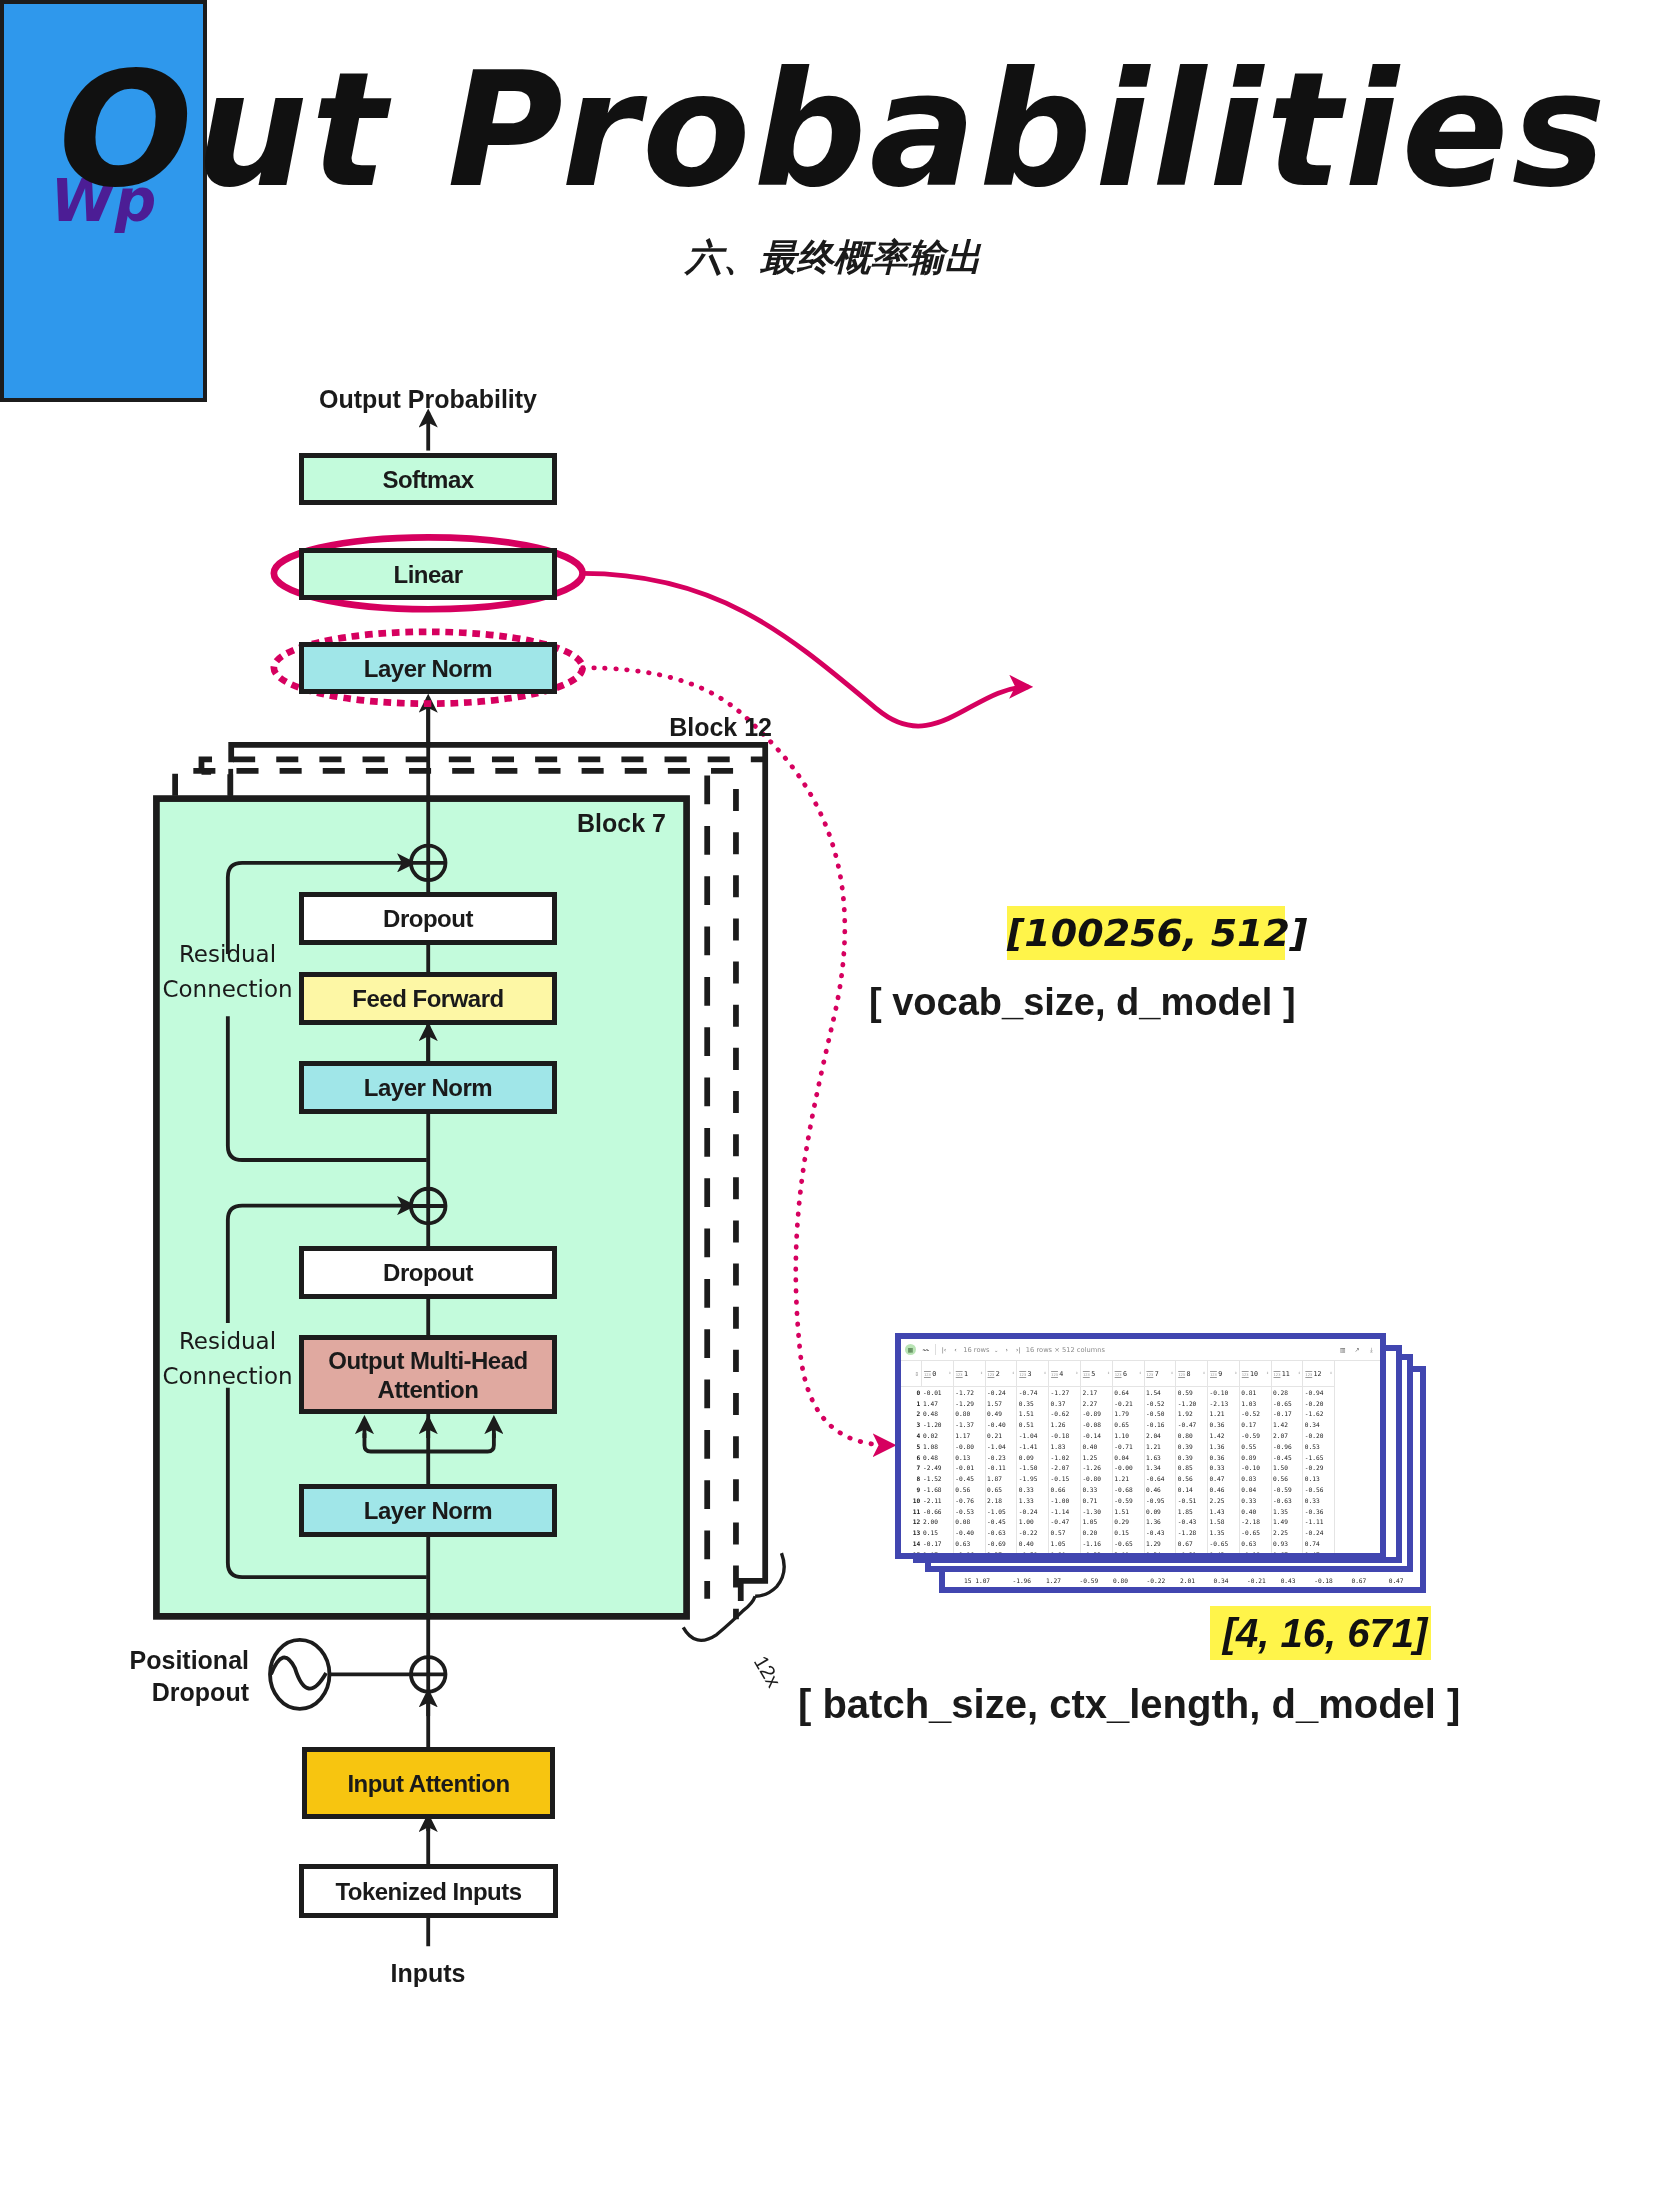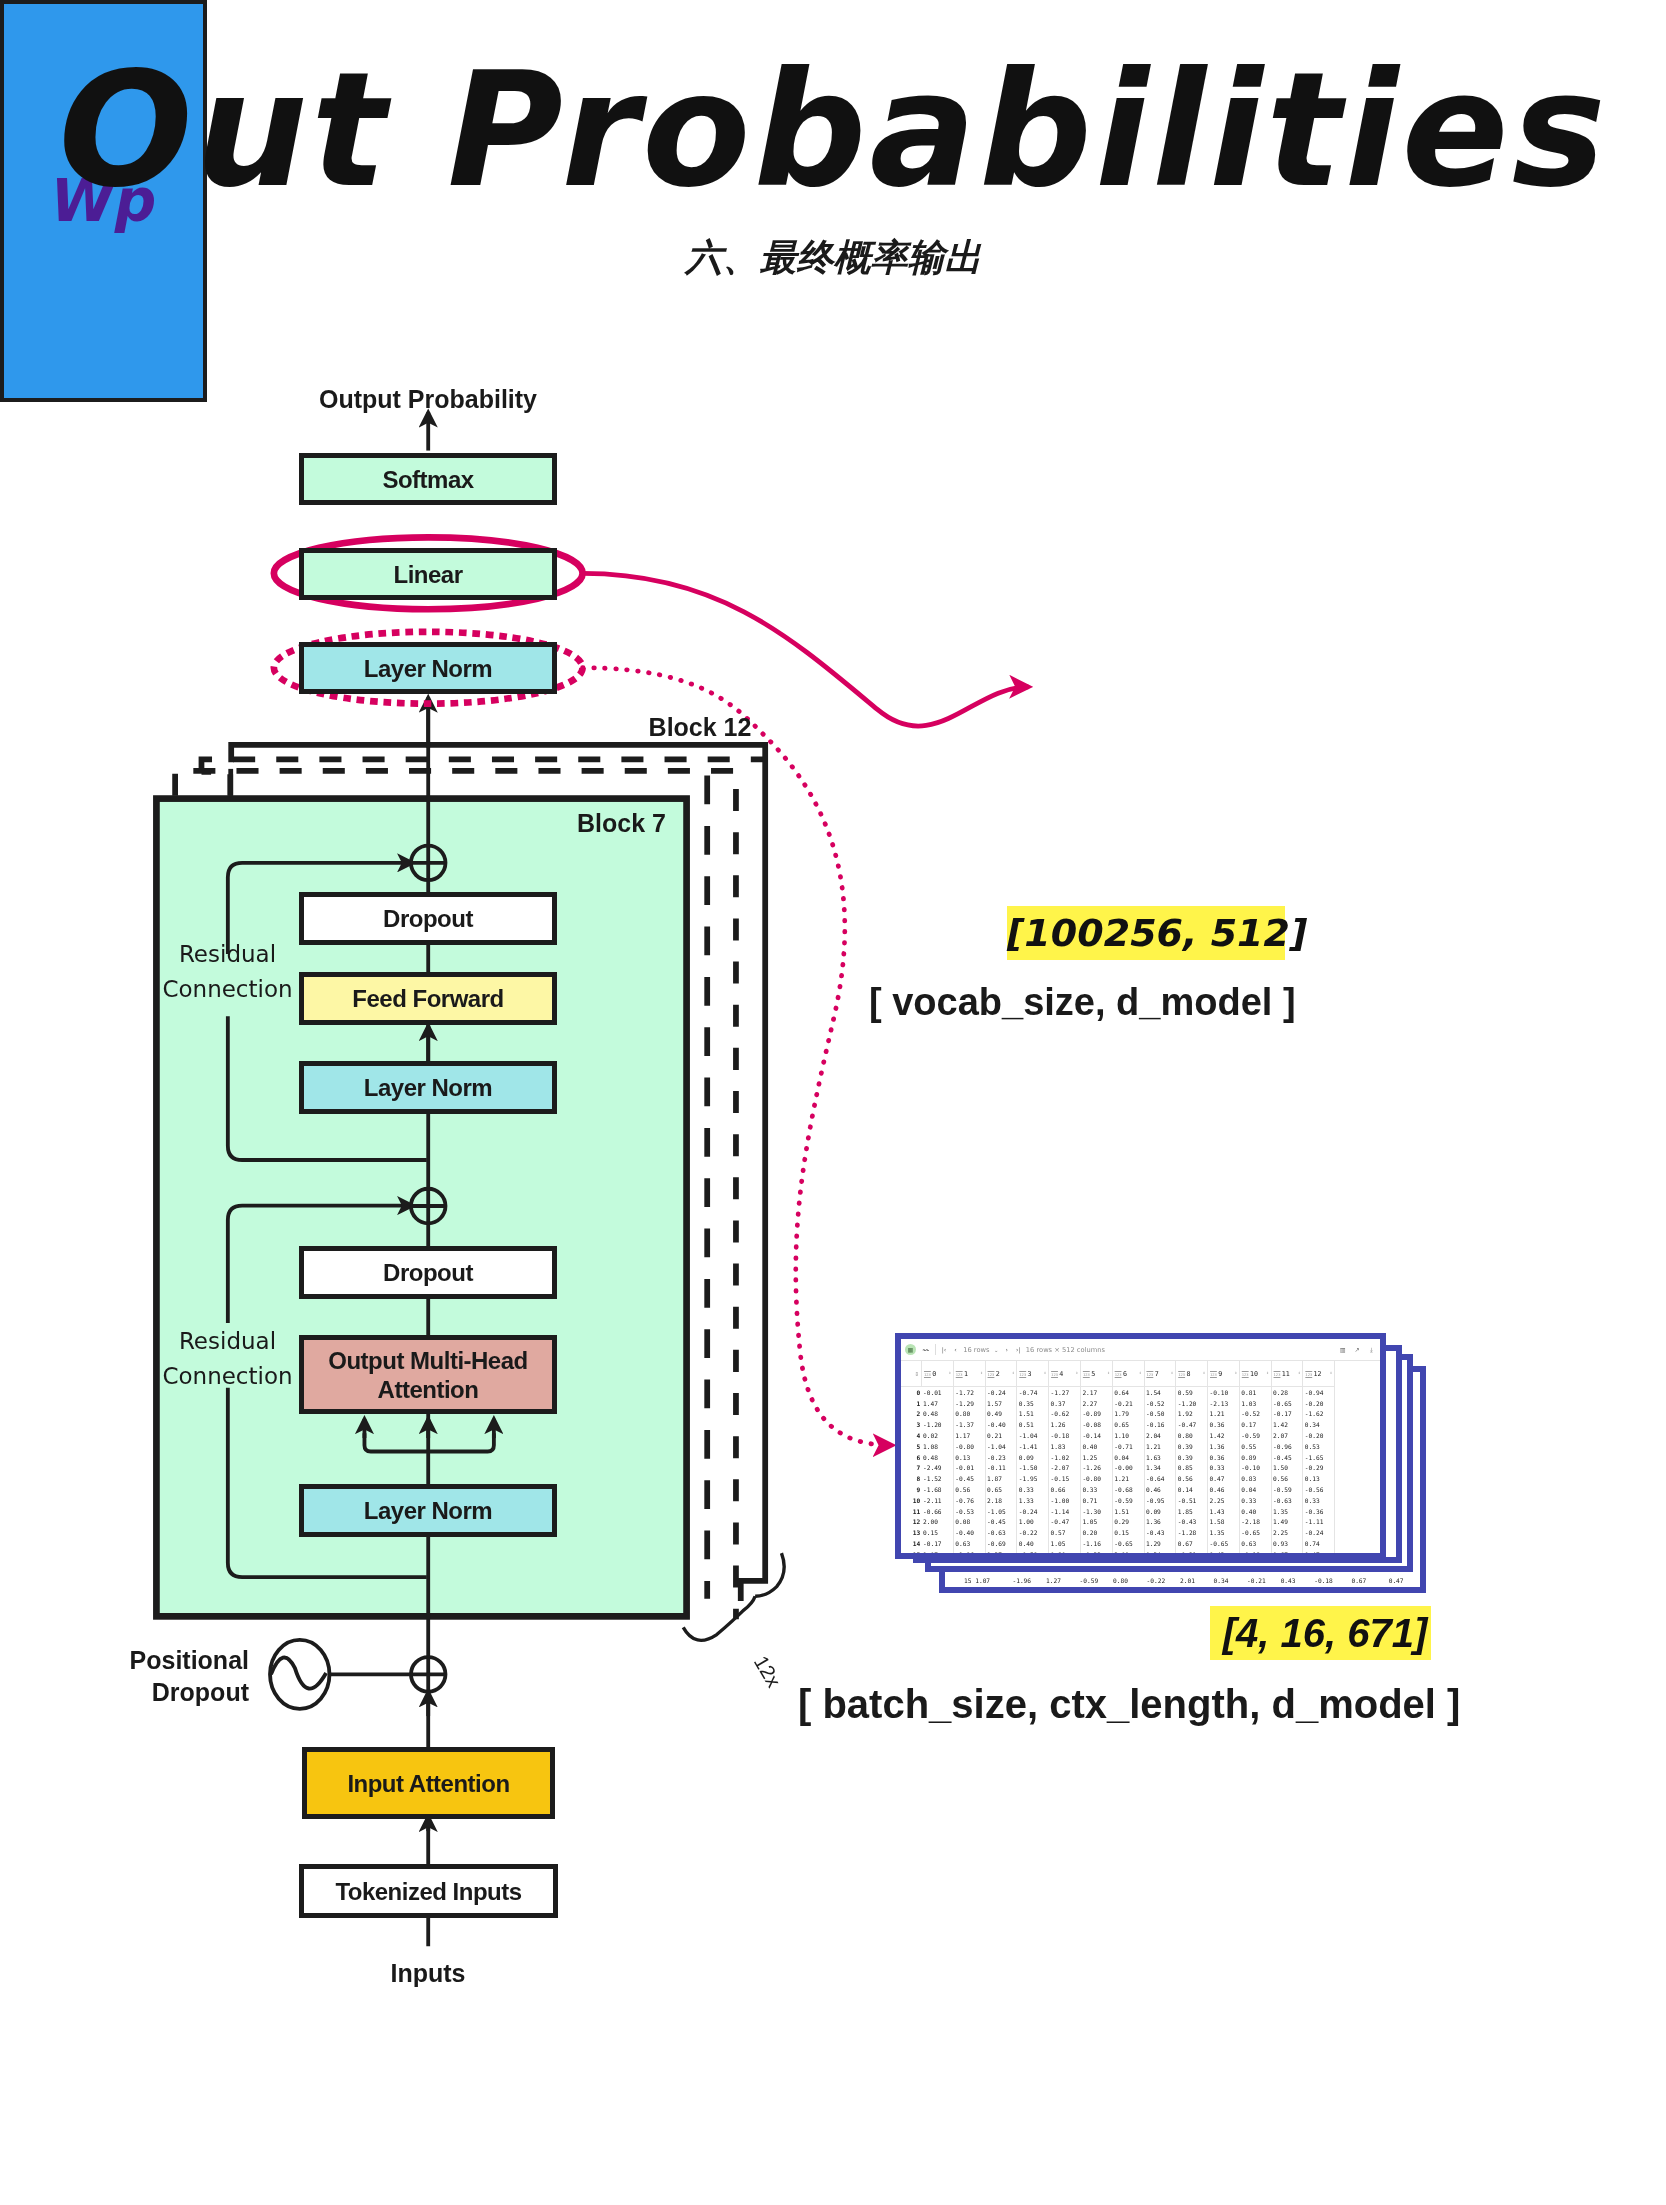--- a/index.html
+++ b/index.html
@@ -109,21 +109,21 @@
   <path d="M1215 1196 C1500 1196 1650 1330 1830 1480 C1950 1580 2030 1432 2145 1433" fill="none" stroke="#d6005f" stroke-width="10" marker-end="url(#ahm)"></path>
 
   <path d="M1215 1393 C1470 1393 1540 1480 1600 1540 C1760 1700 1790 1900 1740 2120 C1680 2380 1640 2560 1670 2830 C1690 2990 1780 3015 1860 3015" fill="none" stroke="#d6005f" stroke-width="10" stroke-linecap="round" stroke-dasharray="1 22" marker-end="url(#ahm)"></path>
 </svg>
 
 <div class="lbl" style="left:284px; top:384px; width:288px;">Output Probability</div>
 <div class="box" style="left:299px; top:453px; width:258px; height:52px; background:#c3fbdc;">Softmax</div>
 <div class="box" style="left:299px; top:548px; width:258px; height:52px; background:#c3fbdc;">Linear</div>
 <div class="box" style="left:299px; top:642px; width:258px; height:52px; background:#a0e6e8;">Layer Norm</div>
 
-<div class="lbl" style="left:628px; top:712px; width:144px; ">Block 12</div>
+<div class="lbl" style="left:628px; top:712px; width:144px; text-align:right;">Block 12</div>
 <div class="lbl" style="left:527px; top:808px; width:139px; text-align:right;">Block 7</div>
 
 <div class="box" style="left:299px; top:892px; width:258px; height:53px; background:#ffffff;">Dropout</div>
 <div class="box" style="left:299px; top:972px; width:258px; height:53px; background:#fdf7a5;">Feed Forward</div>
 <div class="box" style="left:299px; top:1061px; width:258px; height:53px; background:#a0e6e8;">Layer Norm</div>
 <div class="box" style="left:299px; top:1246px; width:258px; height:53px; background:#ffffff;">Dropout</div>
 <div class="box" style="left:299px; top:1335px; width:258px; height:79px; background:#e0a9a0; padding:0 19px;">Output Multi-Head Attention</div>
 <div class="box" style="left:299px; top:1484px; width:258px; height:53px; background:#a0e6e8;">Layer Norm</div>
 
 <div class="res-lbl" style="left:158px; top:937px;">Residual Connection</div>

